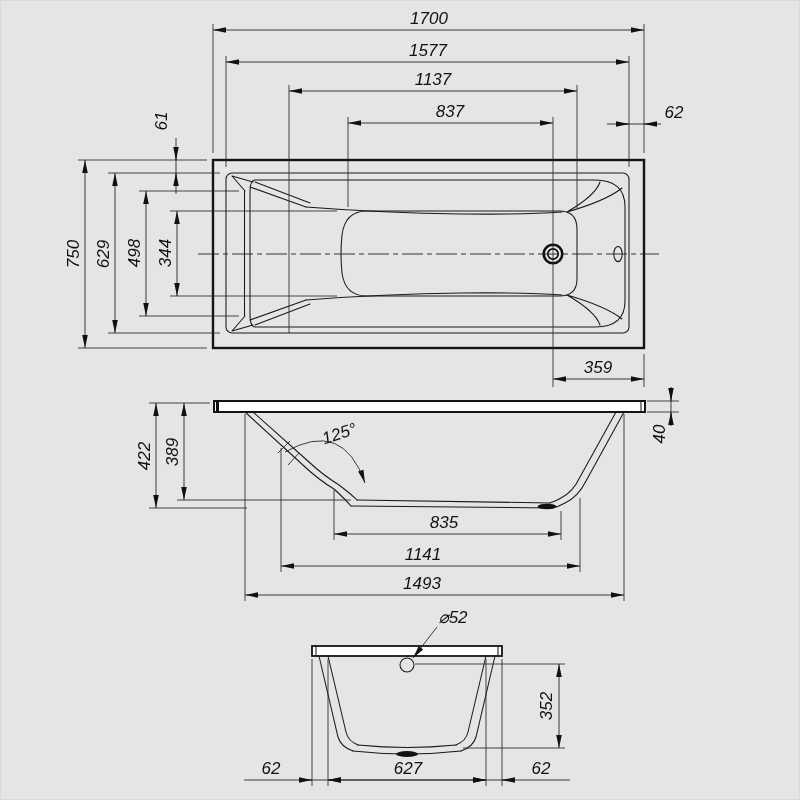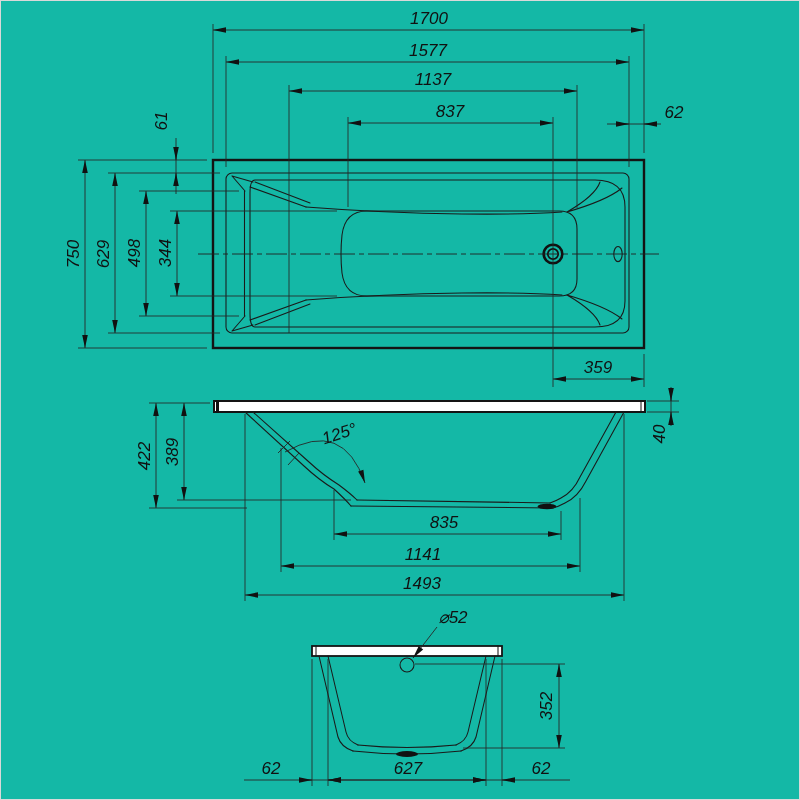--- a/index.html
+++ b/index.html
@@ -1,17 +1,17 @@
 <!DOCTYPE html>
 <html><head>
 <meta charset="utf-8">
 <style>
   html,body{margin:0;padding:0;background:#fff;}
   .canvas{
-    width:800px;height:800px;position:relative;background:#14b8a6;
+    width:800px;height:800px;position:relative;background:#e5e5e5;
     box-sizing:border-box;border:1px solid #d9d9d9;
     font-family:"Liberation Sans",sans-serif;
   }
   svg{display:block;}
   .thick{stroke:#141414;stroke-width:2.4;fill:none;stroke-linecap:square;}
   .thin{stroke:#1a1a1a;stroke-width:1.05;fill:none;stroke-linecap:round;}
   .ext{stroke:#272727;stroke-width:0.85;fill:none;}
   .dim{stroke:#272727;stroke-width:0.9;fill:none;}
   .cl{stroke:#1f1f1f;stroke-width:0.9;fill:none;stroke-dasharray:21 4 5 4;}
   .blob{fill:#111;stroke:none;}

